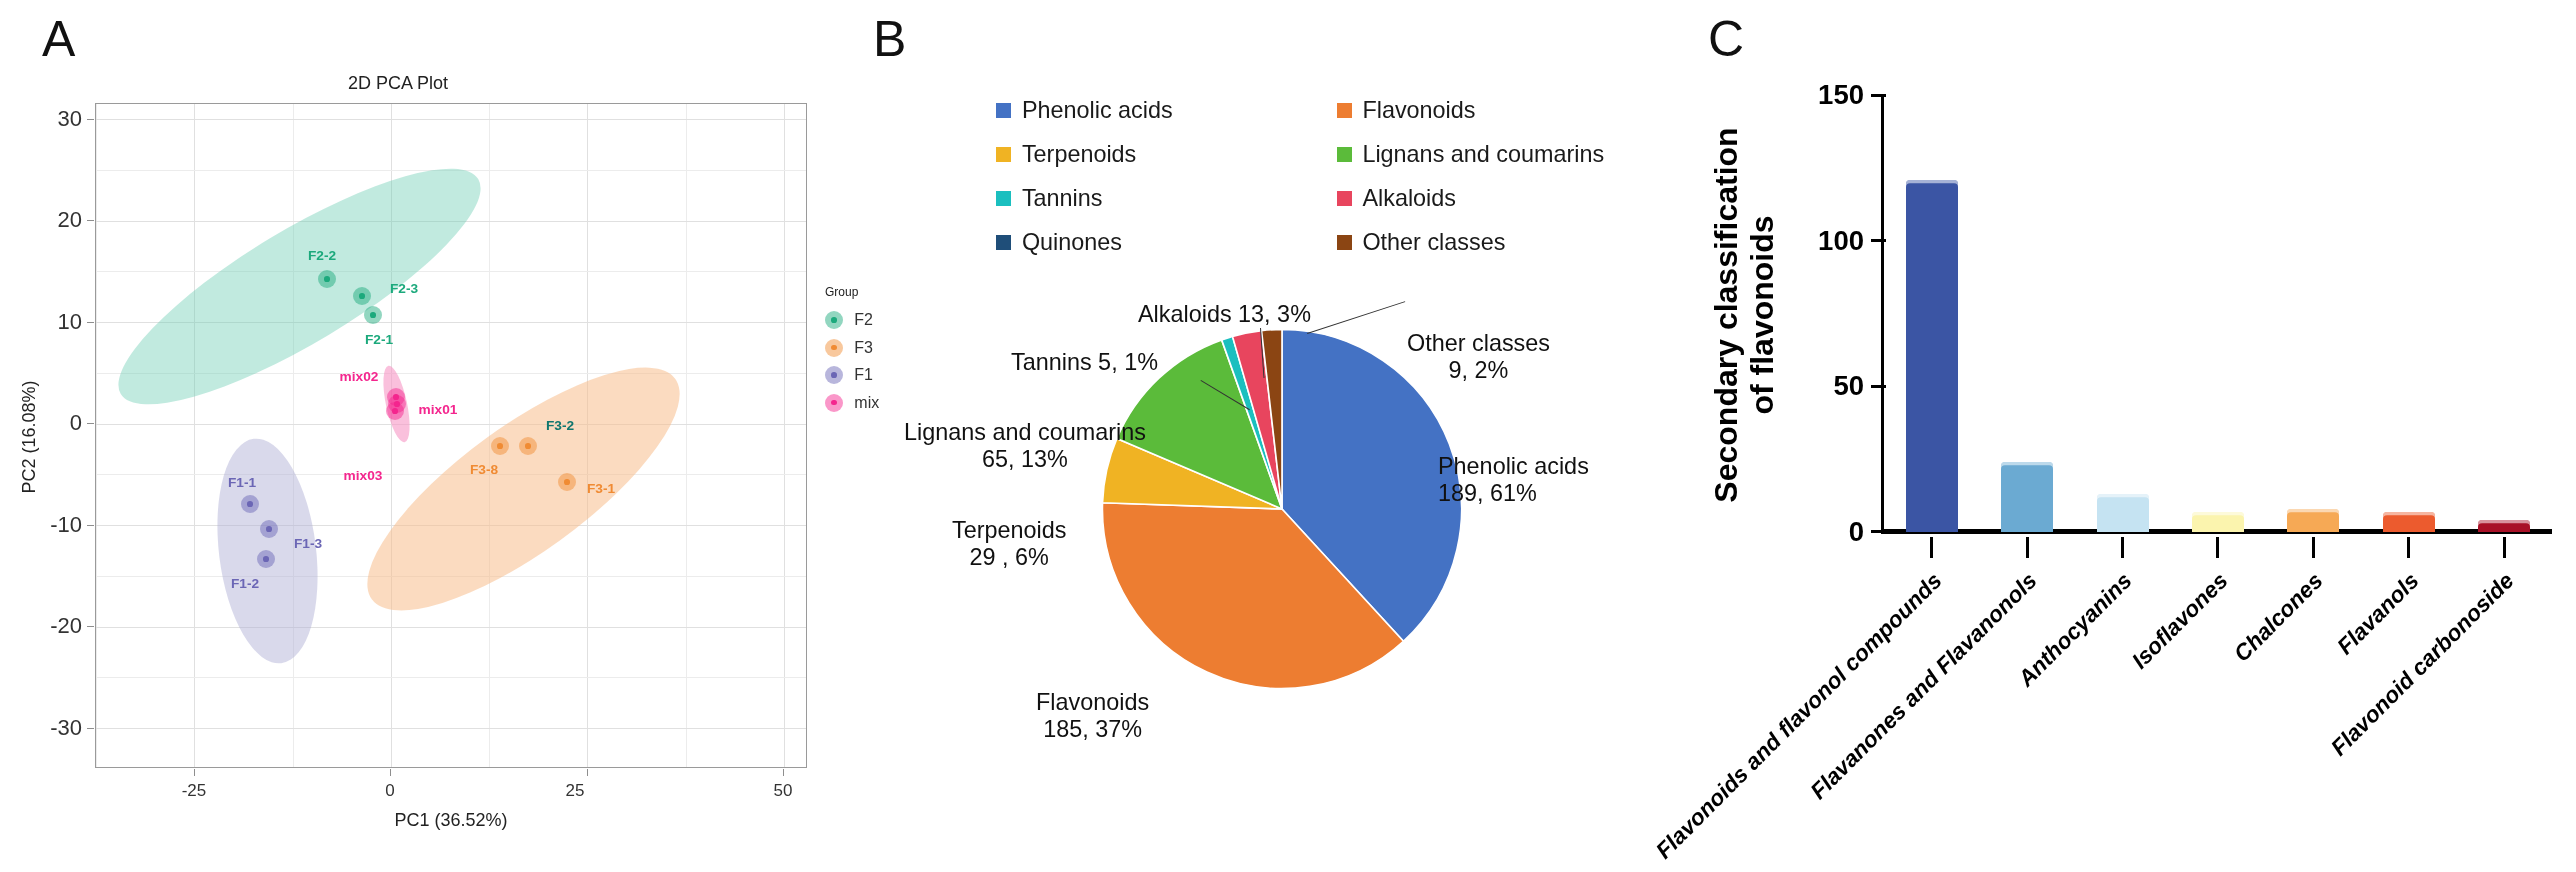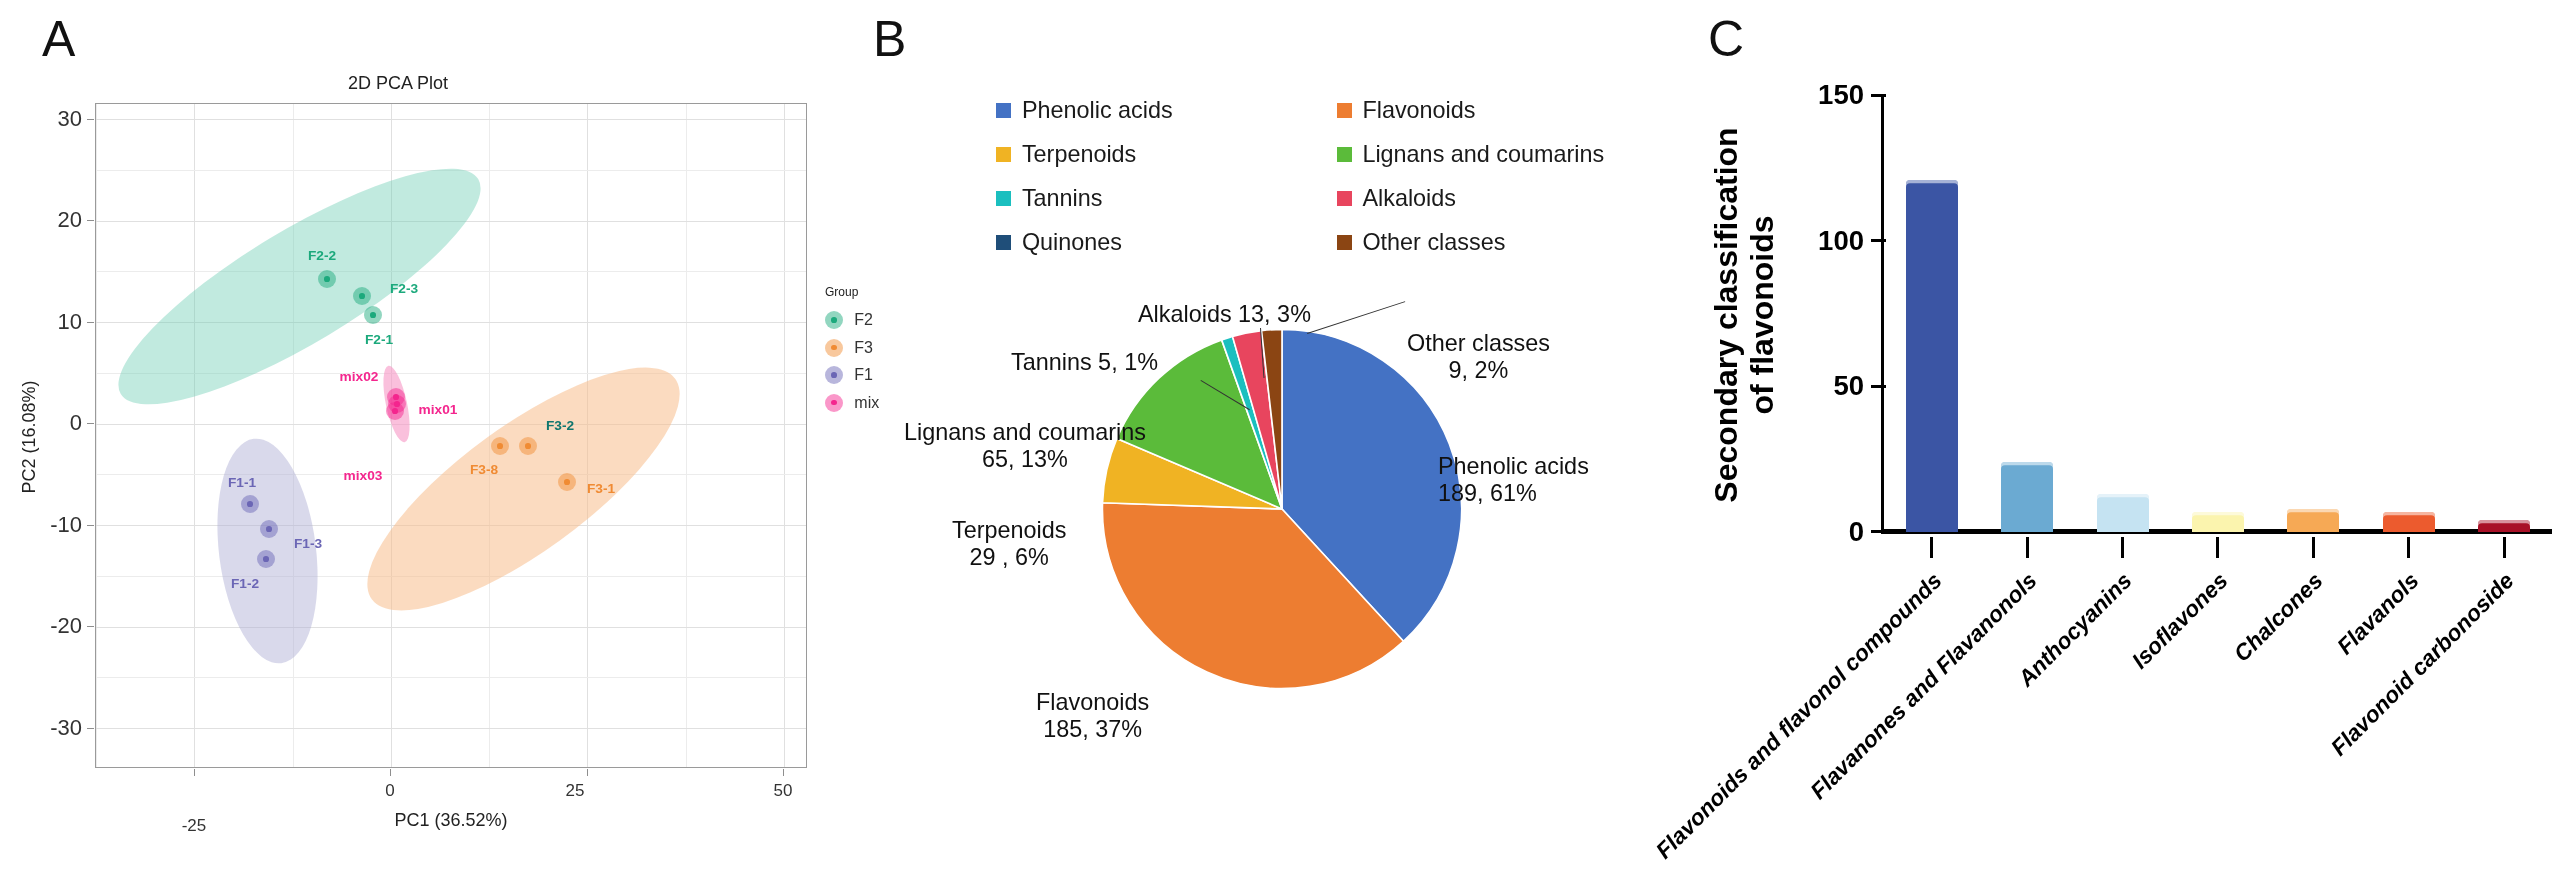--- a/index.html
+++ b/index.html
@@ -105,21 +105,21 @@
         <div class="ytick" style="top: 322px; right: 775px;">10</div>
         <div class="ytickmark" style="left: 87px; top: 322px;"></div>
         <div class="ytick" style="top: 423px; right: 775px;">0</div>
         <div class="ytickmark" style="left: 87px; top: 423px;"></div>
         <div class="ytick" style="top: 525px; right: 775px;">-10</div>
         <div class="ytickmark" style="left: 87px; top: 525px;"></div>
         <div class="ytick" style="top: 626px; right: 775px;">-20</div>
         <div class="ytickmark" style="left: 87px; top: 626px;"></div>
         <div class="ytick" style="top: 728px; right: 775px;">-30</div>
         <div class="ytickmark" style="left: 87px; top: 728px;"></div>
-        <div class="xtick" style="left: 194px; top: 781px; margin-top: 35px;">-25</div>
+        <div class="xtick" style="left: 194px; top: 781px;">-25</div>
         <div class="xtickmark" style="left: 194px; top: 769px;"></div>
         <div class="xtick" style="left: 390px; top: 781px;">0</div>
         <div class="xtickmark" style="left: 390px; top: 769px;"></div>
         <div class="xtick" style="left: 575px; top: 781px;">25</div>
         <div class="xtickmark" style="left: 587px; top: 769px;"></div>
         <div class="xtick" style="left: 783px; top: 781px;">50</div>
         <div class="xtickmark" style="left: 783px; top: 769px;"></div>
       </div>
     <div id="pcaContent">
         <div class="ellipse" style="width: 417px; height: 113px; left: 91px; top: 230px; background: rgba(107, 205, 178, 0.42); transform: rotate(-31deg);"></div>

